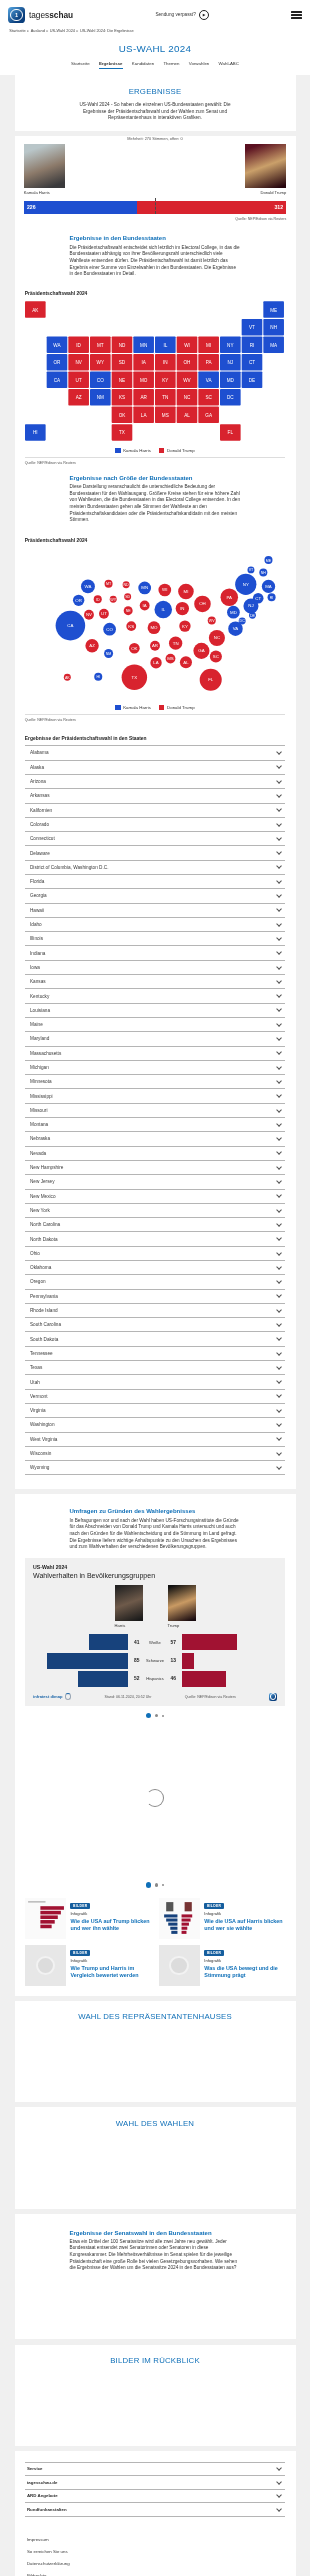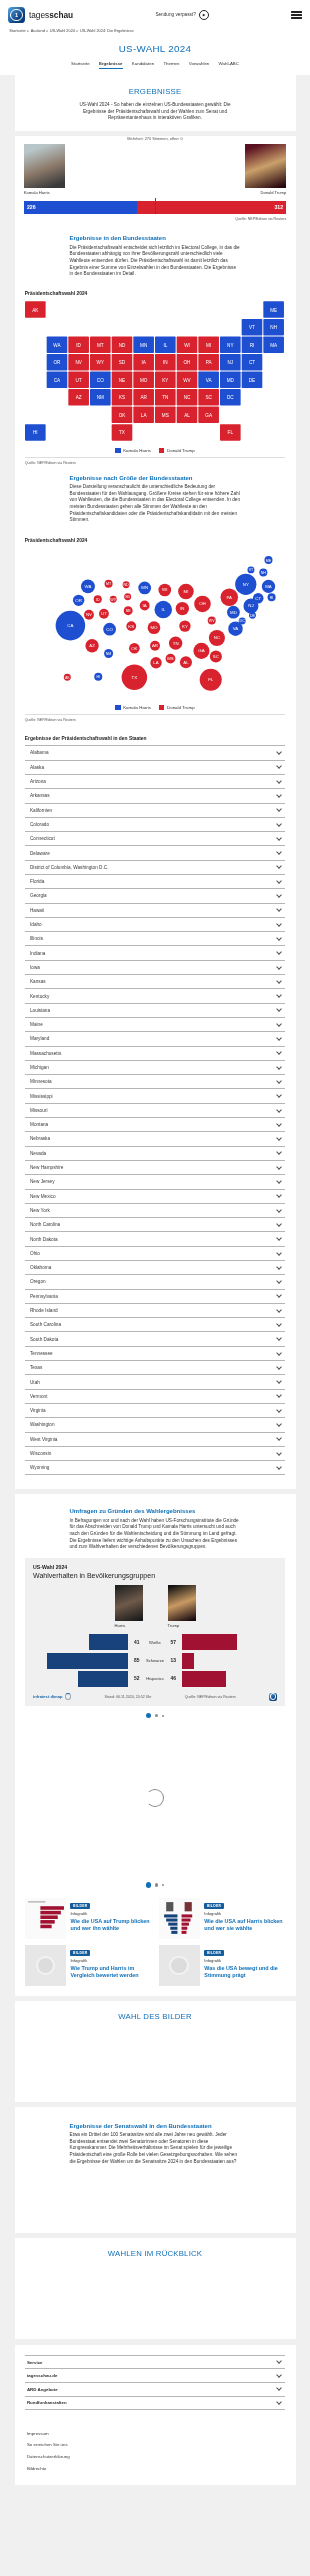--- a/index.html
+++ b/index.html
@@ -973,36 +973,40 @@
         </div>
         <div class="teaser">
           <div class="thumb placeholder">
             <div class="thumb-globe"></div>
           </div>
           <div class="teaser-body"><span class="badge">BILDER</span><div class="teaser-kicker">Infografik</div><div class="teaser-title">Was die USA bewegt und die Stimmung prägt</div></div>
         </div>
       </div>
   </div>
 
-
   <div class="card">
-    <h2 class="section-h">WAHL DES BILDER</h2>
+    <h2 class="section-h">WAHL DES REPRÄSENTANTENHAUSES</h2>
+    <div class="empty-card"></div>
+  </div>
+
+  <div class="card">
+    <h2 class="section-h">WAHL DES WAHLEN</h2>
     <div class="empty-card"></div>
   </div>
 
   <div class="card senate-card">
     <div class="sub-block" style="padding-top:8.3px;">
       <div class="sub-h">Ergebnisse der Senatswahl in den Bundesstaaten</div>
       <div class="sub-text">Etwa ein Drittel der 100 Senatssitze wird alle zwei Jahre neu gewählt. Jeder Bundesstaat entsendet zwei Senatorinnen oder Senatoren in diese Kongresskammer. Die Mehrheitsverhältnisse im Senat spielen für die jeweilige Präsidentschaft eine große Rolle bei vielen Gesetzgebungsvorhaben. Wie sehen die Ergebnisse der Wahlen um die Senatssitze 2024 in den Bundesstaaten aus?</div>
     </div>
     <div style="height:62px;"></div>
   </div>
 
   <div class="card">
-    <h2 class="section-h">WAHLEN IM RÜCKBLICK</h2>
+    <h2 class="section-h">BILDER IM RÜCKBLICK</h2>
     <div class="empty-card"></div>
   </div>
 
   <div class="card footer-card">
     <div class="footer-acc acc-list" id="footer-acc" style="margin:0;">
         <div class="acc-row">
           <span class="acc-label">Service</span>
           <span class="chev"></span>
         </div>
         <div class="acc-row">

